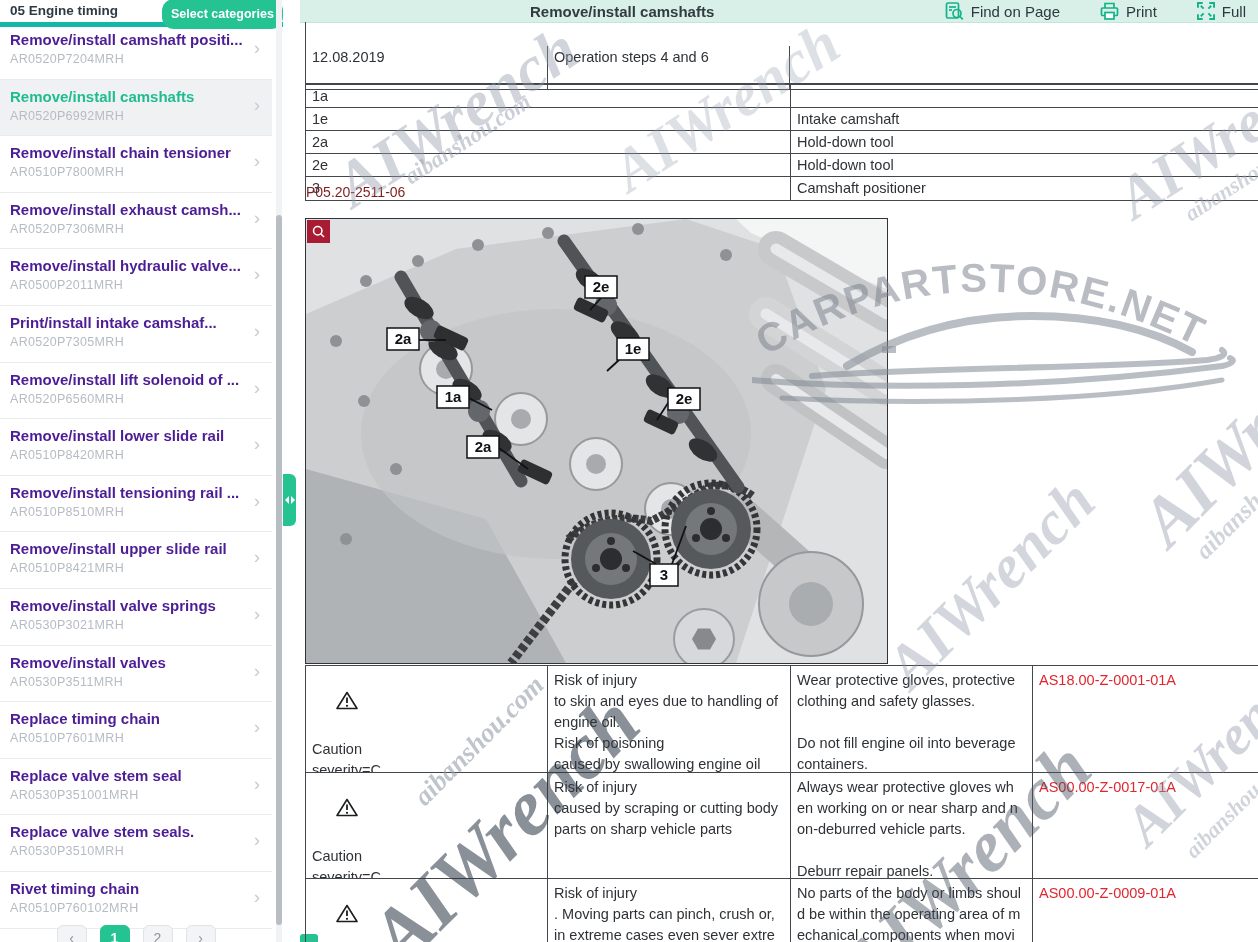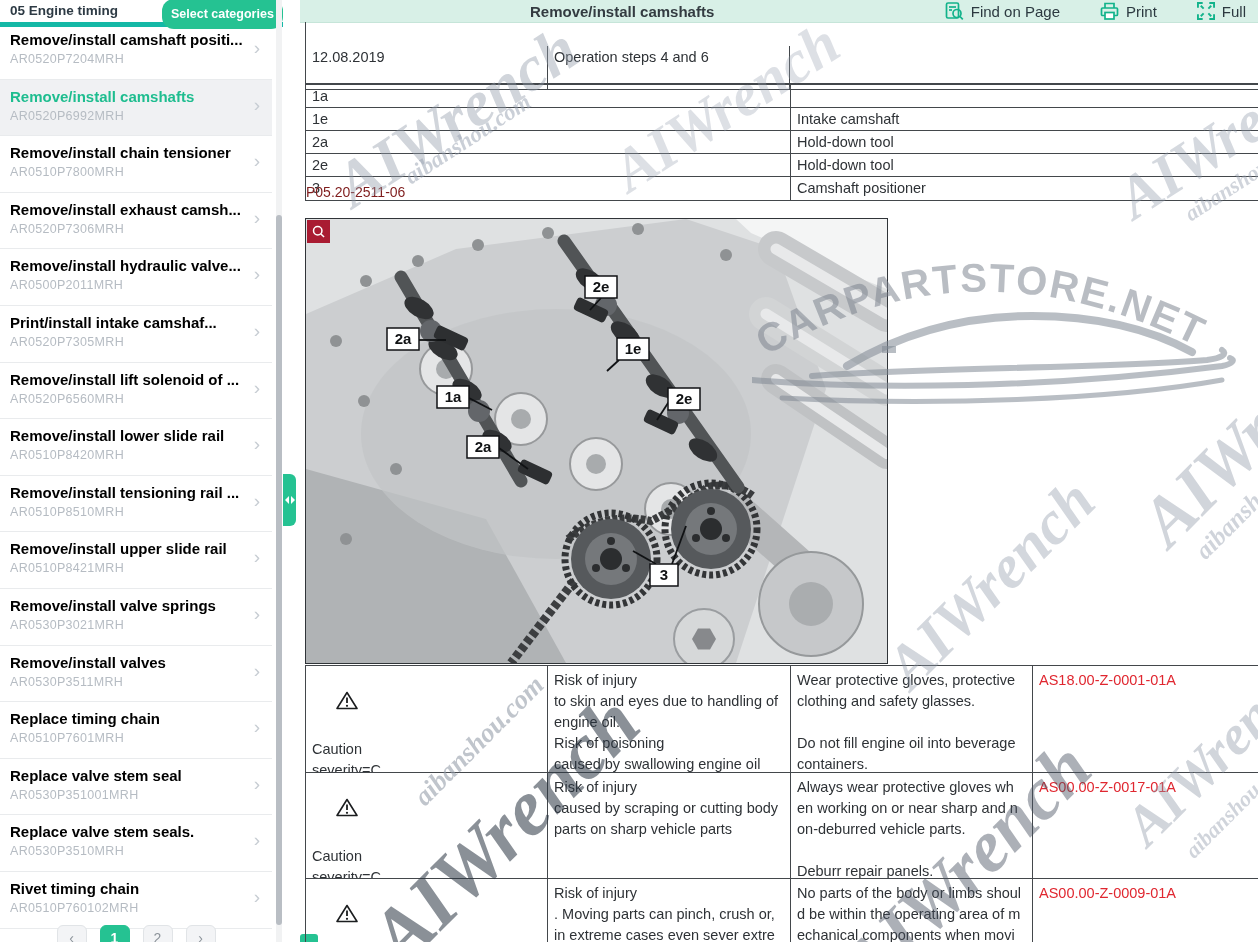--- a/index.html
+++ b/index.html
@@ -9,21 +9,21 @@
   .sidebar{position:absolute;left:0;top:0;width:283px;height:942px;background:#fff;}
   .sb-head{position:absolute;left:0;top:0;width:283px;height:22px;border-bottom:5px solid #14b8a6;}
   .sb-cat{position:absolute;left:10px;top:3px;font-size:13.5px;font-weight:bold;color:#2d3a44;}
   .sb-selbtn{position:absolute;left:130px;top:-1px;height:30px;padding:0 9px;border:none;cursor:pointer;
              background:#25c292;color:#fff;font-weight:bold;font-size:12.5px;border-radius:12px;
              font-family:"Liberation Sans",sans-serif;margin-left:32px;}
   .sb-list{position:absolute;left:0;top:23px;width:272px;}
   .sb-item{position:relative;height:56.6px;box-sizing:border-box;border-bottom:1px solid #e9ebed;
            padding:8px 30px 0 10px;cursor:pointer;}
   .sb-item.active{background:#f0f1f3;}
-  .sb-title{font-size:15px;font-weight:bold;color:#000000;white-space:nowrap;overflow:hidden;}
+  .sb-title{font-size:15px;font-weight:bold;color:#4c1d95;white-space:nowrap;overflow:hidden;}
   .sb-item.active .sb-title{color:#1ebd8f;}
   .sb-code{font-size:12.5px;color:#b6bcc3;margin-top:4px;letter-spacing:.3px;}
   .sb-chev{position:absolute;right:12px;top:14px;font-size:19px;color:#c7cdd3;}
   .sb-scroll{position:absolute;left:276px;top:0;width:6px;height:942px;background:#f1f2f3;}
   .sb-thumb{position:absolute;left:0;top:215px;width:6px;height:710px;background:#b9bec4;border-radius:3px;}
   .collapse-handle{position:absolute;left:283px;top:474px;width:13px;height:52px;background:#25c292;
                    border-radius:0 6px 6px 0;cursor:pointer;display:flex;align-items:center;justify-content:center;}
   .pg{position:absolute;left:0;top:925px;width:272px;display:flex;justify-content:center;gap:13px;}
   .pg-btn{width:30px;height:26px;border-radius:6px;border:1px solid #e1e4e7;background:#f3f4f6;
           color:#8d949b;font-size:14px;cursor:pointer;font-family:"Liberation Sans",sans-serif;}

